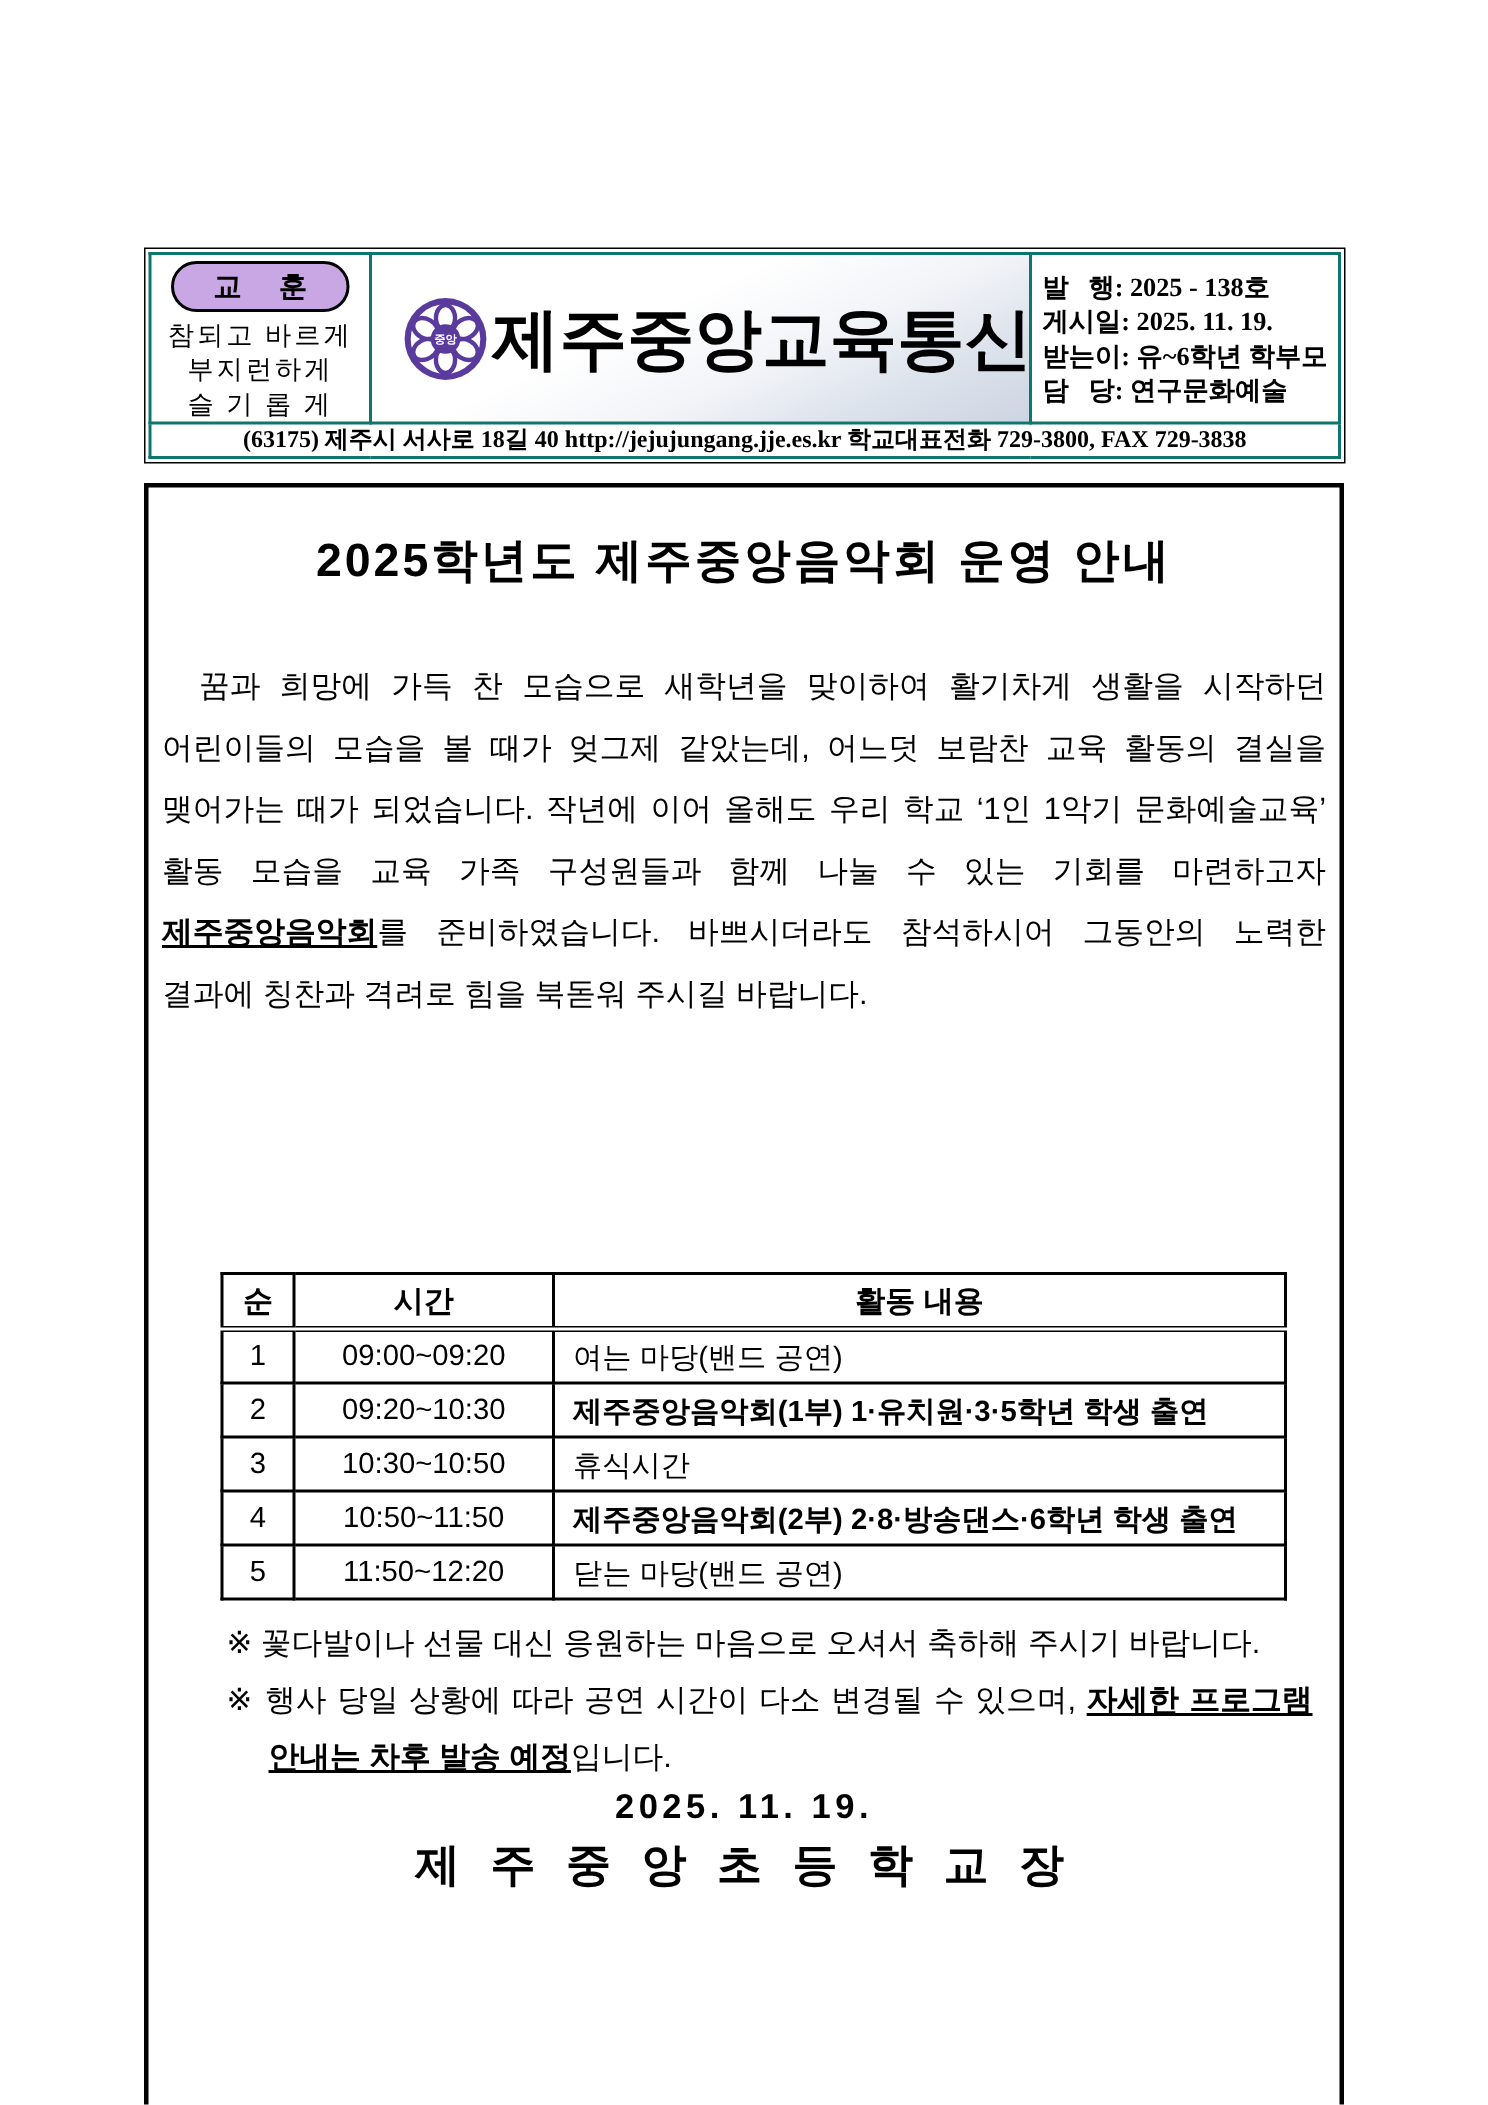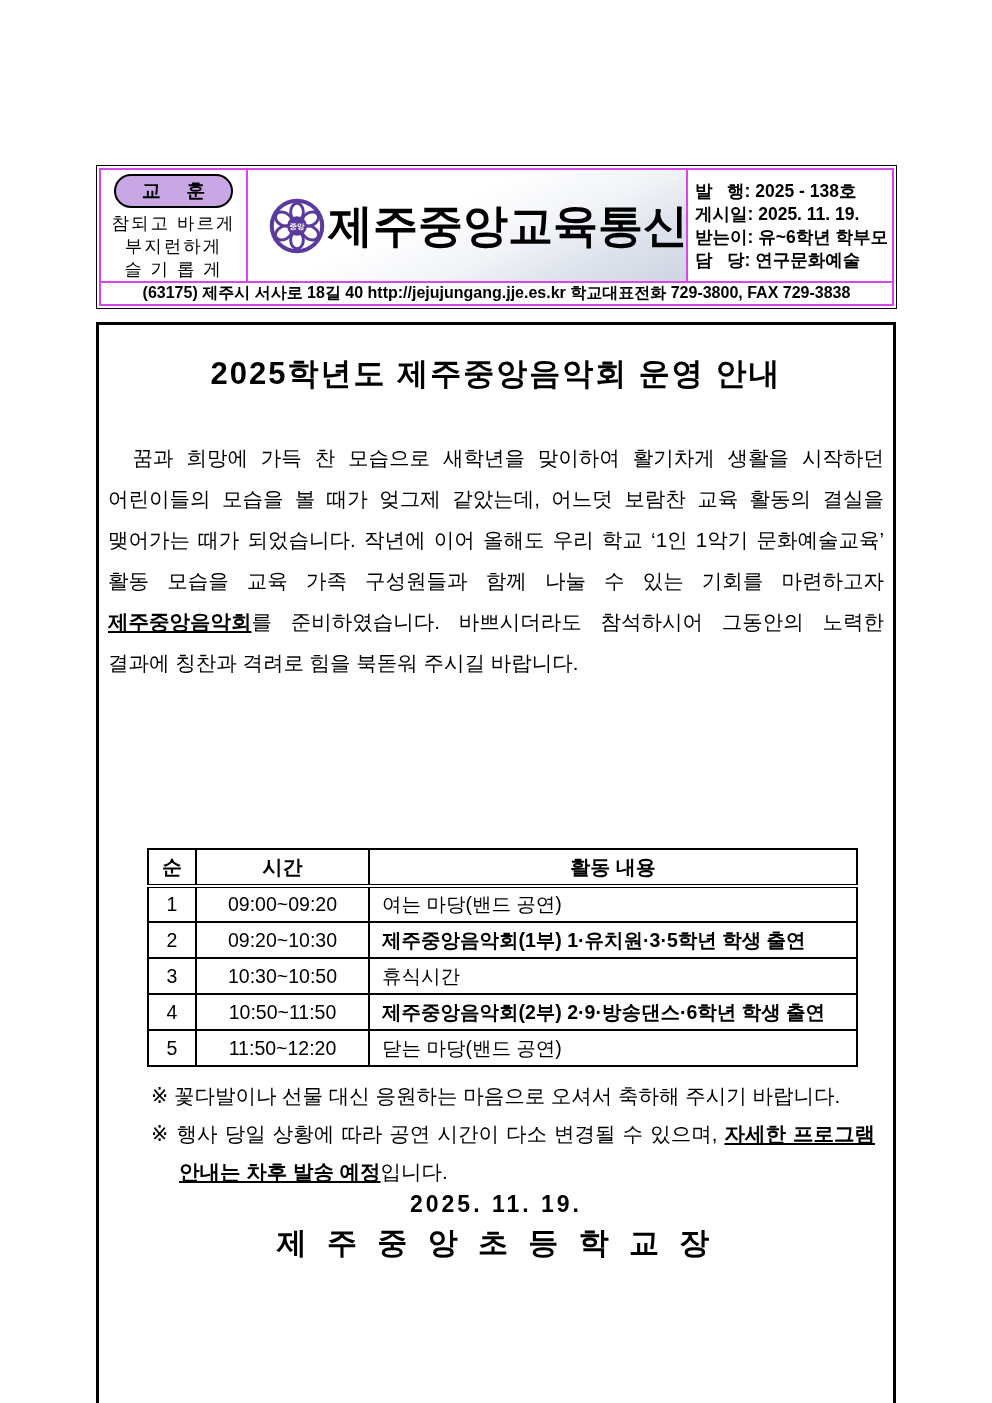--- a/index.html
+++ b/index.html
@@ -10,21 +10,21 @@
     color: #000;
   }
   .page { position: relative; width: 992px; height: 1403px; background: #fff; }
 
   
   .masthead {
     position: absolute; left: 96px; top: 165px; width: 801px;
     border: 1px solid #000; padding: 2px; background: #fff;
   }
   .masthead table { width: 100%; border-collapse: collapse; table-layout: fixed; }
-  .masthead td { border: 2px solid #d946ef; vertical-align: middle; }
+  .masthead td { border: 2px solid #0f766e; vertical-align: middle; font-family: Liberation Serif, serif; }
   .cell-motto { width: 147px; height: 97px; text-align: center; }
   .motto-pill {
     display: inline-block; margin: 4px auto 4px; padding: 2px 16px;
     background: #c9a7e4; border: 2px solid #000; border-radius: 18px;
     font-weight: bold; font-size: 19px; letter-spacing: 10px; text-indent: 10px;
   }
   .motto-line { font-size: 17.5px; line-height: 23px; letter-spacing: 2px; }
   .cell-title {
     background: linear-gradient(155deg, #ffffff 40%, #f2f4f8 62%, #dde3ec 80%, #cdd5e2 100%);
     text-align: left; padding-left: 20px;
@@ -158,21 +158,21 @@
         <td class="col-act">제주중앙음악회(1부) 1·유치원·3·5학년 학생 출연</td>
       </tr>
       <tr>
         <td class="col-no">3</td>
         <td class="col-time">10:30~10:50</td>
         <td class="col-act">휴식시간</td>
       </tr>
       <tr class="bold-row">
         <td class="col-no">4</td>
         <td class="col-time">10:50~11:50</td>
-        <td class="col-act">제주중앙음악회(2부) 2·9·방송댄스·6학년 학생 출연</td>
+        <td class="col-act">제주중앙음악회(2부) 2·8·방송댄스·6학년 학생 출연</td>
       </tr>
       <tr>
         <td class="col-no">5</td>
         <td class="col-time">11:50~12:20</td>
         <td class="col-act">닫는 마당(밴드 공연)</td>
       </tr>
     </tbody>
       </table>
 
     <div class="notes">

